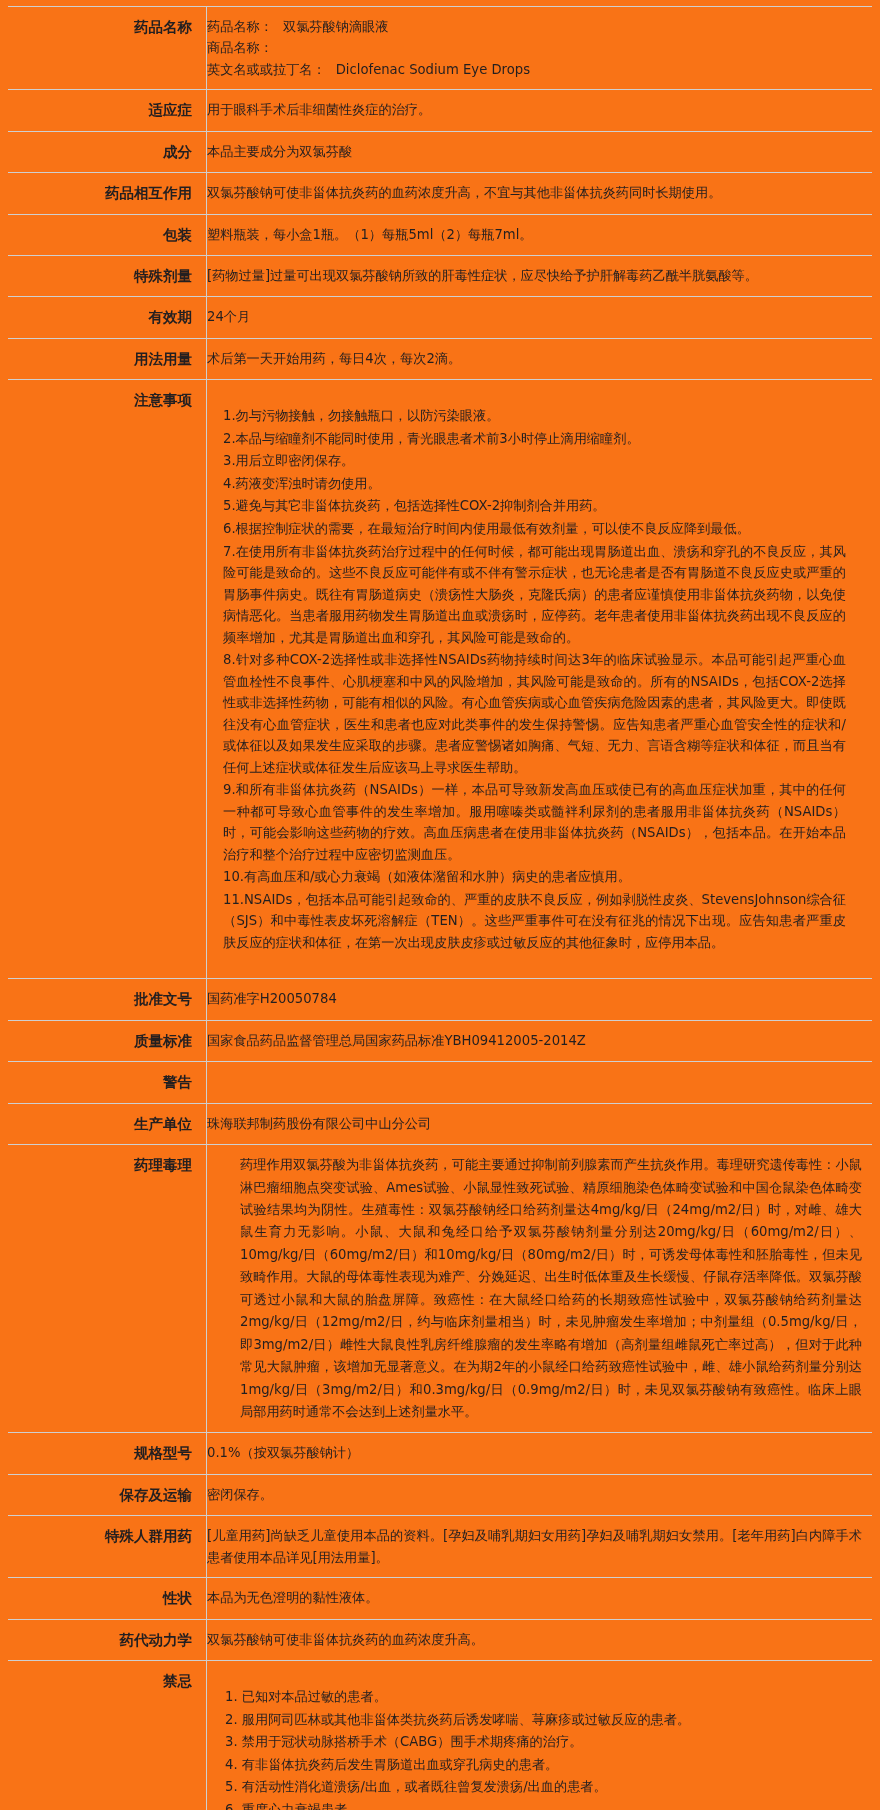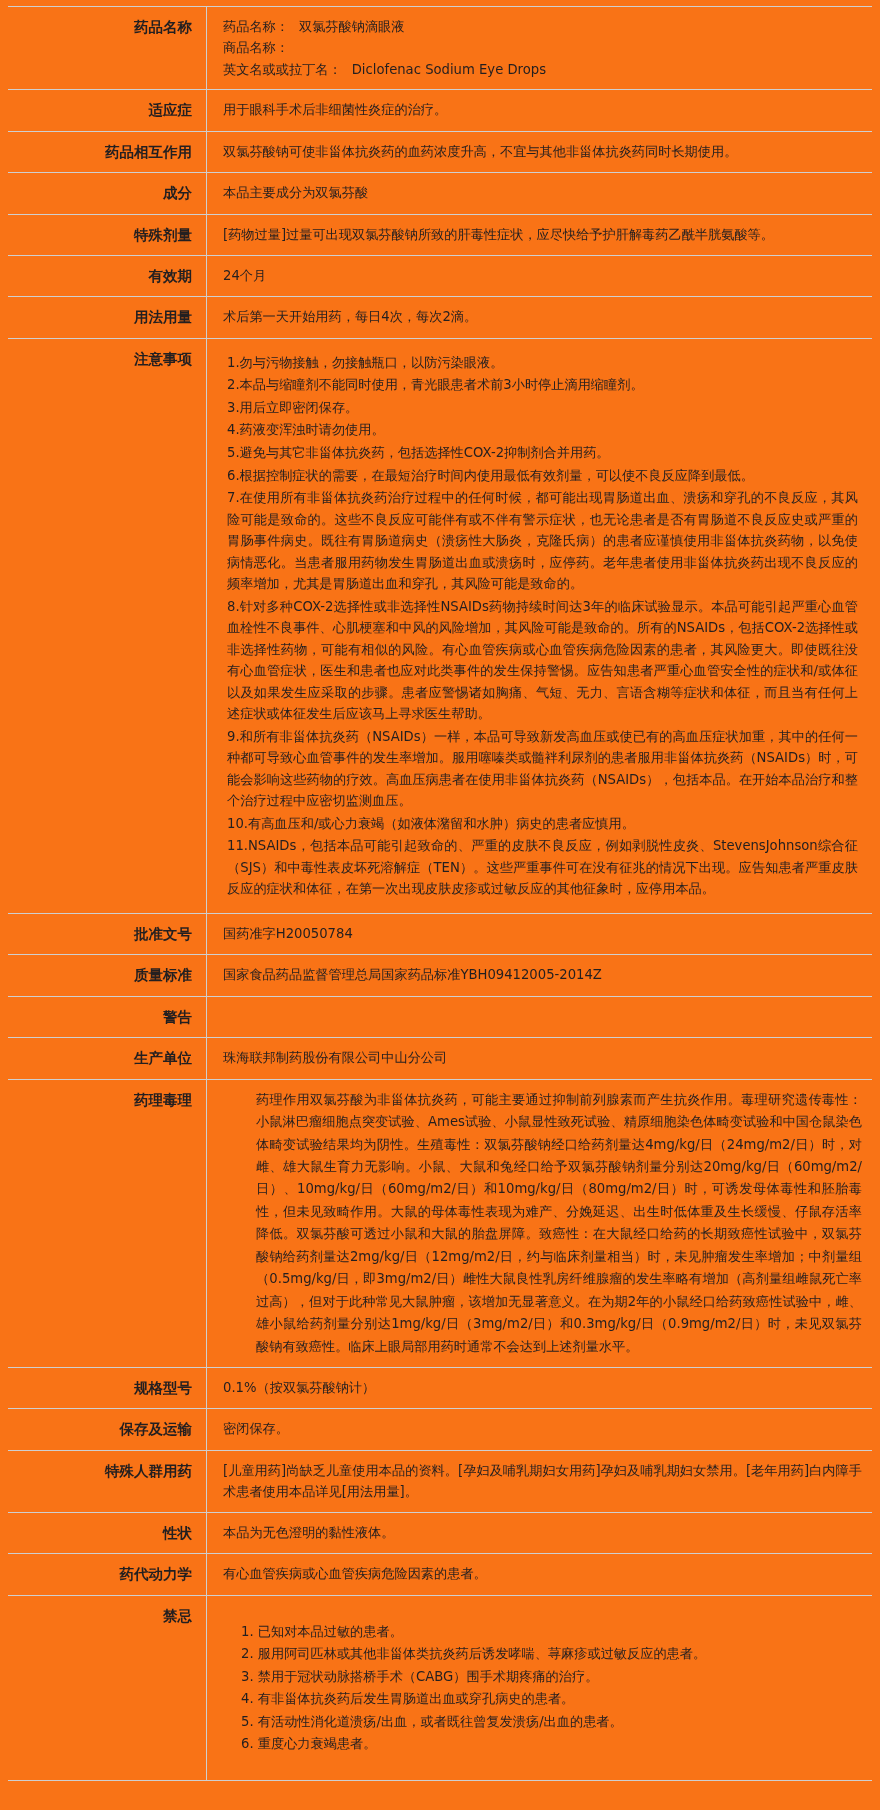--- a/index.html
+++ b/index.html
@@ -37,36 +37,36 @@
     font-size: 14.5px;
     line-height: 1.55;
     padding: 9px 14px 9px 6px;
     border-right: 1px solid #cfcfcf;
     white-space: nowrap;
   }
   td.value {
     vertical-align: top;
     font-size: 13.2px;
     line-height: 1.62;
-    padding: 9px 10px 9px 16px;
+    padding: 9px 10px 9px 0;
     text-align: left;
   }
   .kv-line {
     display: block;
     white-space: nowrap;
   }
   .kv-line .k {
     display: inline-block;
   }
   .kv-line .v {
     display: inline-block;
     padding-left: 10px;
   }
   ol.notes {
-    margin: 4px;
+    margin: 16px;
     padding: 0;
     list-style: none;
   }
   ol.notes li {
     font-size: 13.2px;
     line-height: 1.63;
     text-align: justify;
     text-justify: inter-ideograph;
     margin: 0 0 1px 0;
   }
@@ -122,33 +122,39 @@
       </tr>
 
       <tr>
         <td class="label">适应症</td>
         <td class="value">
           <div class="para">用于眼科手术后非细菌性炎症的治疗。</div>
         </td>
       </tr>
 
       <tr>
+        <td class="label">成分</td>
+        <td class="value">
+          <div class="para">本品主要成分为双氯芬酸</div>
+        </td>
+      </tr>
+
+      <tr>
         <td class="label">药品相互作用</td>
         <td class="value">
           <div class="para">双氯芬酸钠可使非甾体抗炎药的血药浓度升高，不宜与其他非甾体抗炎药同时长期使用。</div>
         </td>
       </tr>
 
       <tr>
-        <td class="label">成分</td>
-        <td class="value">
-          <div class="para">本品主要成分为双氯芬酸</div>
-        </td>
-      </tr>
-
+        <td class="label">包装</td>
+        <td class="value">
+          <div class="para">塑料瓶装，每小盒1瓶。（1）每瓶5ml（2）每瓶7ml。</div>
+        </td>
+      </tr>
 
       <tr>
         <td class="label">特殊剂量</td>
         <td class="value">
           <div class="para">[药物过量]过量可出现双氯芬酸钠所致的肝毒性症状，应尽快给予护肝解毒药乙酰半胱氨酸等。</div>
         </td>
       </tr>
 
       <tr>
         <td class="label">有效期</td>
@@ -242,21 +248,21 @@
       <tr>
         <td class="label">性状</td>
         <td class="value">
           <div class="para">本品为无色澄明的黏性液体。</div>
         </td>
       </tr>
 
       <tr>
         <td class="label">药代动力学</td>
         <td class="value">
-          <div class="para">有心血管疾病或心血管疾病危险因素的患者。</div>
+          <div class="para">双氯芬酸钠可使非甾体抗炎药的血药浓度升高。</div>
         </td>
       </tr>
 
       <tr>
         <td class="label">禁忌</td>
         <td class="value">
           <ul class="plain">
             <li>1. 已知对本品过敏的患者。</li>
             <li>2. 服用阿司匹林或其他非甾体类抗炎药后诱发哮喘、荨麻疹或过敏反应的患者。</li>
             <li>3. 禁用于冠状动脉搭桥手术（CABG）围手术期疼痛的治疗。</li>

